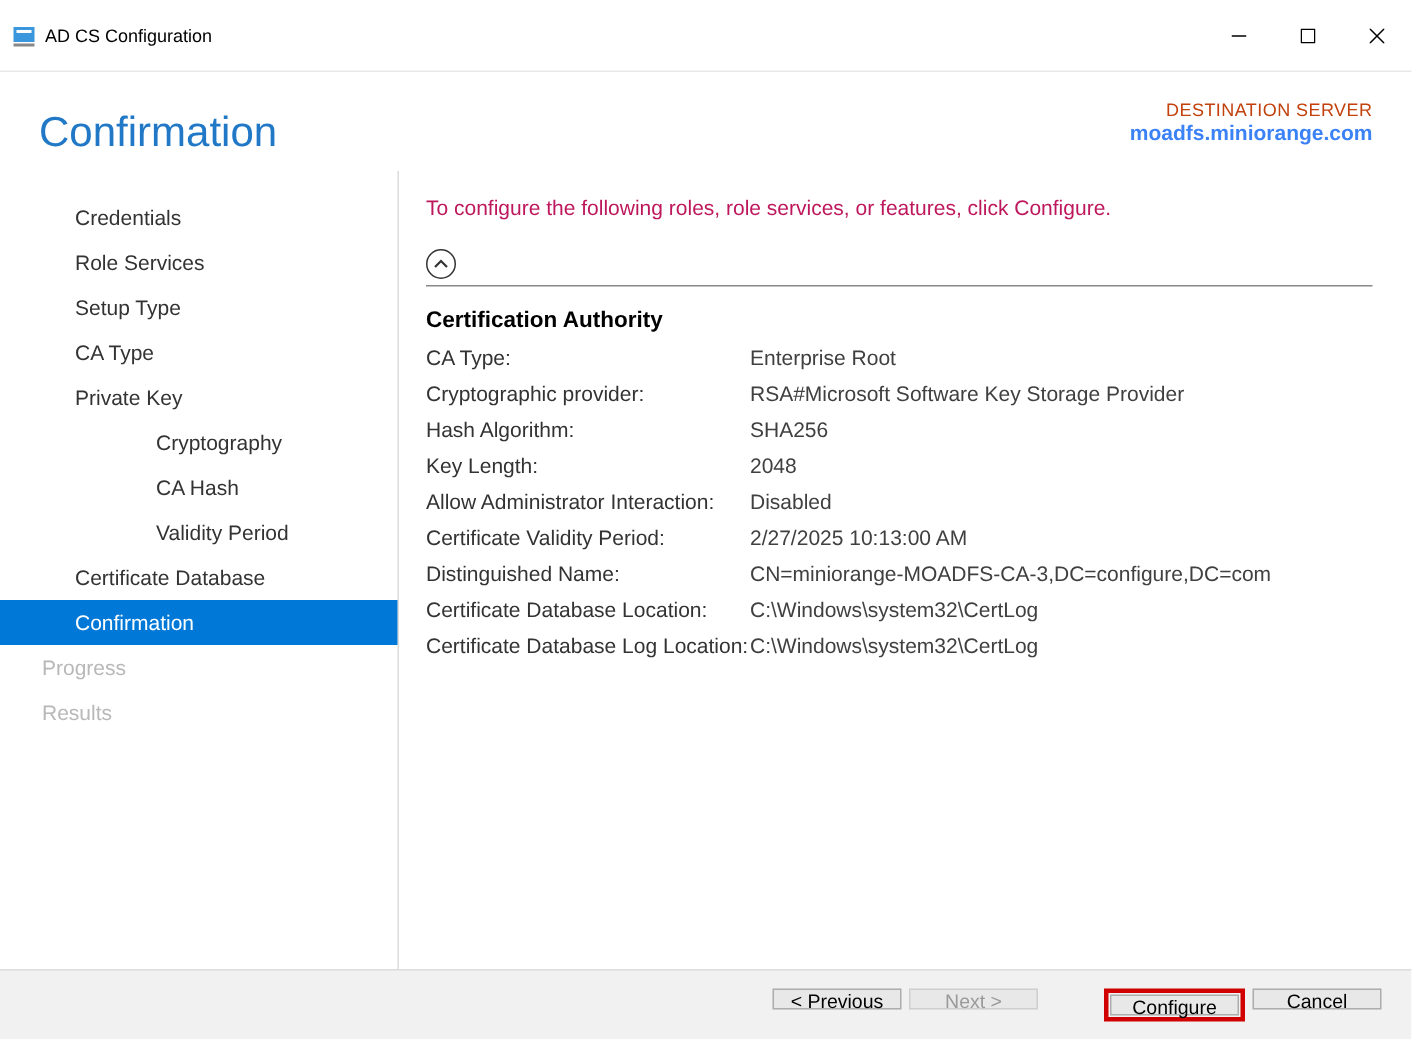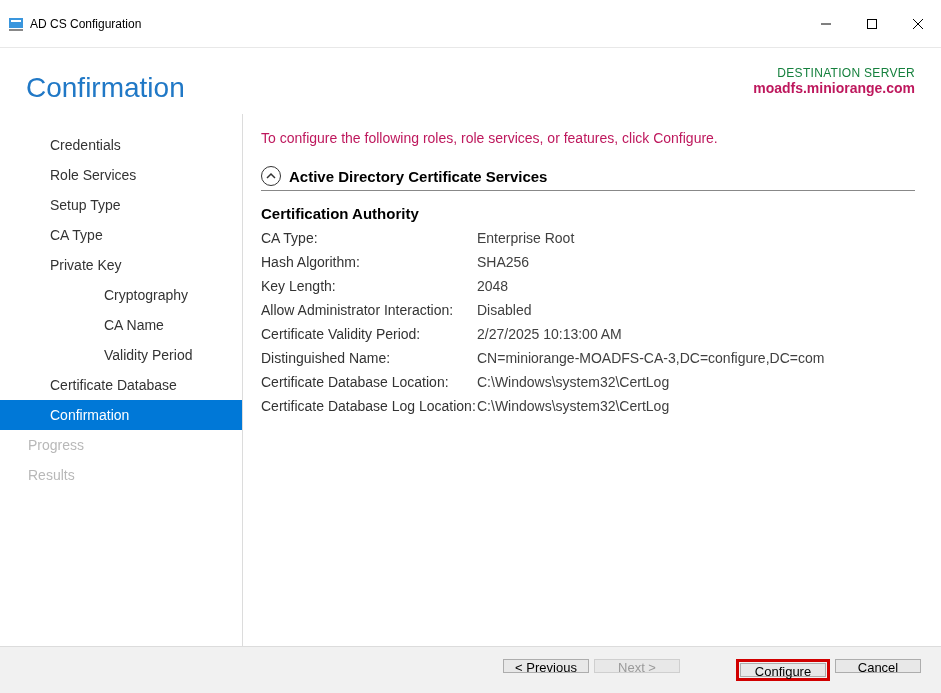--- a/index.html
+++ b/index.html
@@ -59,35 +59,35 @@
       font-size: 28px;
       font-weight: 300;
       flex: 1;
     }
     .dest-server {
       text-align: right;
       margin-top: -6px;
     }
     .dest-label {
       font-size: 12px;
-      color: #15803d;
+      color: #c2410c;
       letter-spacing: 0.3px;
     }
     .dest-value {
       font-size: 14px;
-      color: #be185d;
+      color: #3b82f6;
       font-weight: 600;
     }
     .body-area {
       display: flex;
       flex: 1;
       overflow: hidden;
     }
     .sidebar {
-      width: 243px;
+      width: 266px;
       padding: 16px 0 0 0;
       border-right: 1px solid #dcdcdc;
       margin-left: 0;
     }
     .nav-item {
       padding: 7px 12px 7px 50px;
       color: #333;
       font-size: 14px;
       cursor: pointer;
     }
@@ -172,21 +172,21 @@
     .btn:disabled {
       color: #9a9a9a;
       cursor: default;
       border-color: #cfcfcf;
     }
     .btn-group {
       display: flex;
       gap: 5px;
     }
     .btn-group.last {
-      margin-left: 50px;
+      margin-left: 38px;
       justify-content: flex-end;
     }
     .configure-wrap {
       border: 3px solid #d10000;
       display: inline-flex;
       padding: 1px;
     }
     .configure-wrap .btn {
       margin: 0;
     }
@@ -232,46 +232,49 @@
 </div>
 
 <div class="body-area">
   <div class="sidebar" id="sidebar">
       <div class="nav-item">Credentials</div>
       <div class="nav-item">Role Services</div>
       <div class="nav-item">Setup Type</div>
       <div class="nav-item">CA Type</div>
       <div class="nav-item">Private Key</div>
       <div class="nav-item sub">Cryptography</div>
-      <div class="nav-item sub">CA Name</div>
+      <div class="nav-item sub">CA Hash</div>
       <div class="nav-item sub">Validity Period</div>
       <div class="nav-item">Certificate Database</div>
       <div class="nav-item active">Confirmation</div>
       <div class="nav-item disabled">Progress</div>
       <div class="nav-item disabled">Results</div>
     </div>
 
   <div class="content">
     <div class="intro-text">To configure the following roles, role services, or features, click Configure.</div>
 
     <div class="section-header">
       <span class="collapse-icon">
         <svg width="10" height="10" viewBox="0 0 10 10">
             <polyline points="1,7 5,3 9,7" fill="none" stroke="#333" stroke-width="1.5"></polyline>
           </svg>
       </span>
-      <span class="section-title">Active Directory Certificate Services</span>
     </div>
 
     <div class="subsection-title">Certification Authority</div>
 
     <div id="props">
         <div class="prop-row">
           <div class="prop-label">CA Type:</div>
           <div class="prop-value">Enterprise Root</div>
+        </div>
+        <div class="prop-row">
+          <div class="prop-label">Cryptographic provider:</div>
+          <div class="prop-value">RSA#Microsoft Software Key Storage Provider</div>
         </div>
         <div class="prop-row">
           <div class="prop-label">Hash Algorithm:</div>
           <div class="prop-value">SHA256</div>
         </div>
         <div class="prop-row">
           <div class="prop-label">Key Length:</div>
           <div class="prop-value">2048</div>
         </div>
         <div class="prop-row">

